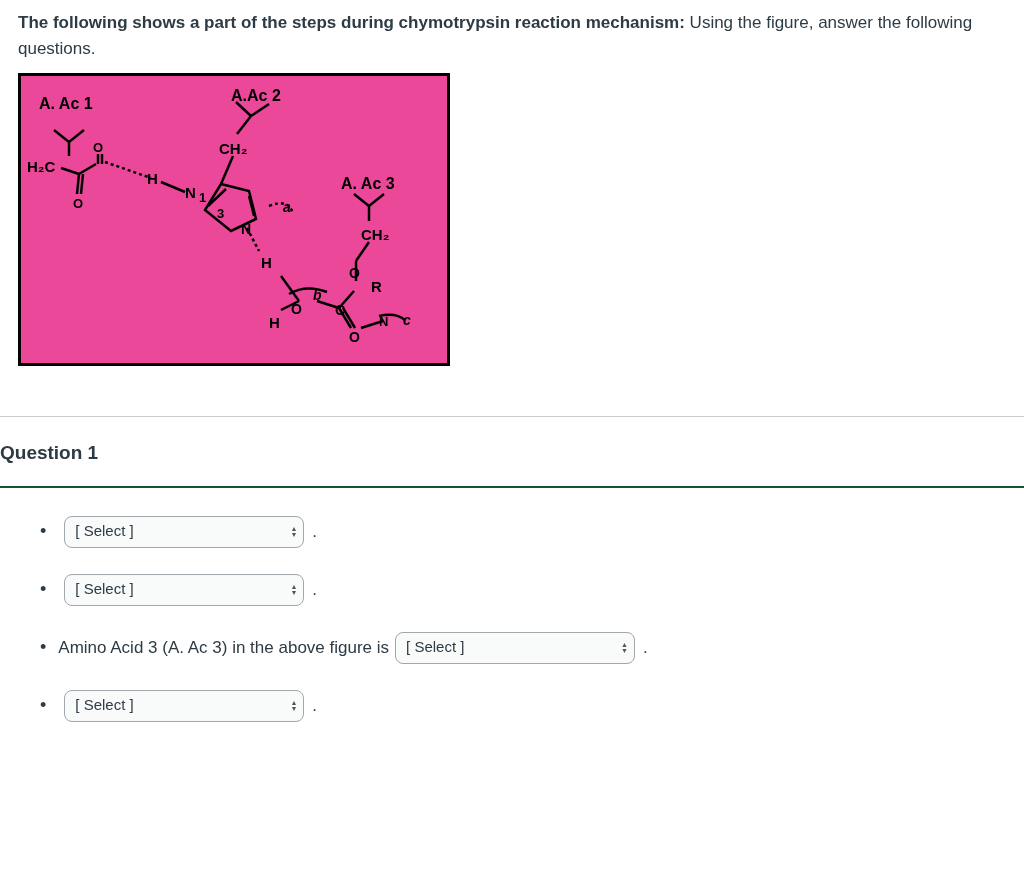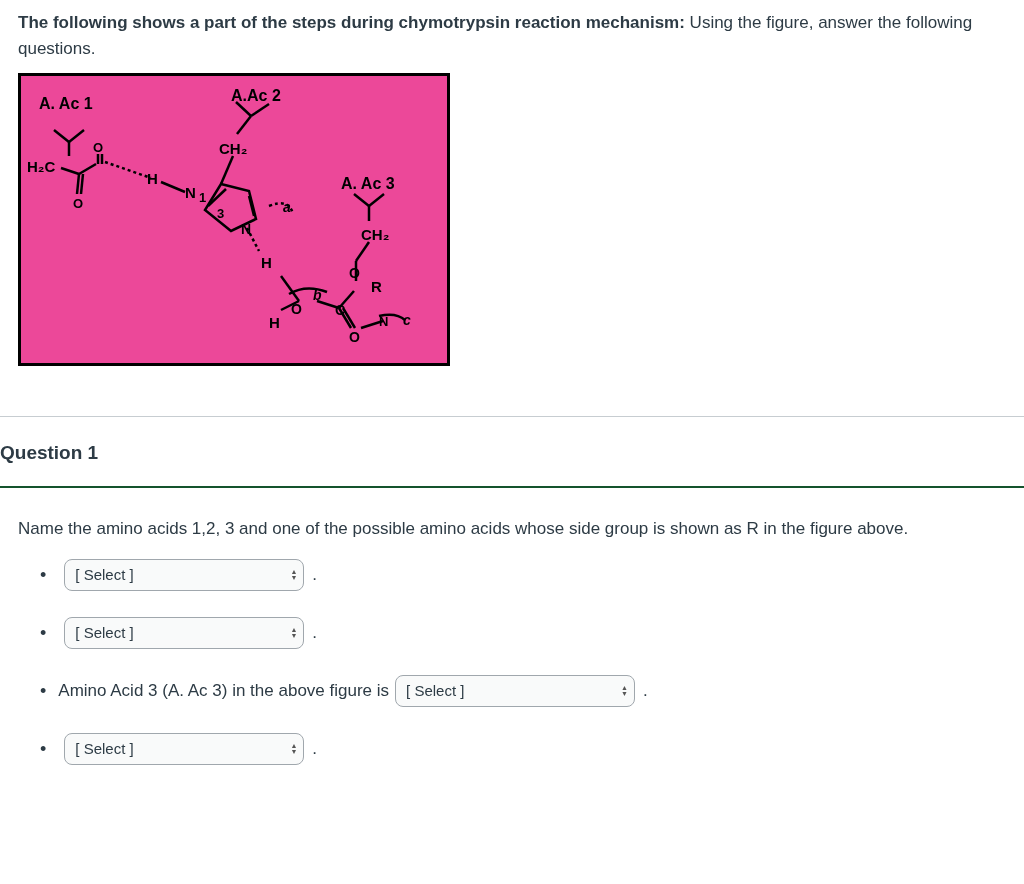--- a/index.html
+++ b/index.html
@@ -198,21 +198,20 @@
   </svg>
 </div>
 
 <hr class="divider">
 
 <div class="question-heading">
   <span class="question-heading-inner">Question 1</span>
 </div>
 
 <div class="question-body">
-  <div class="question-text">Name the amino acids 1,2, 3 and one of the possible amino acids whose side group is shown as R in the figure above.</div>
 
   <ul class="answer-list">
     <li>
       <span class="select-wrap">
         <span>[ Select ]</span>
         <span class="select-arrows">▲<br>▼</span>
       </span>
       <span class="period">.</span>
     </li>
     <li>

